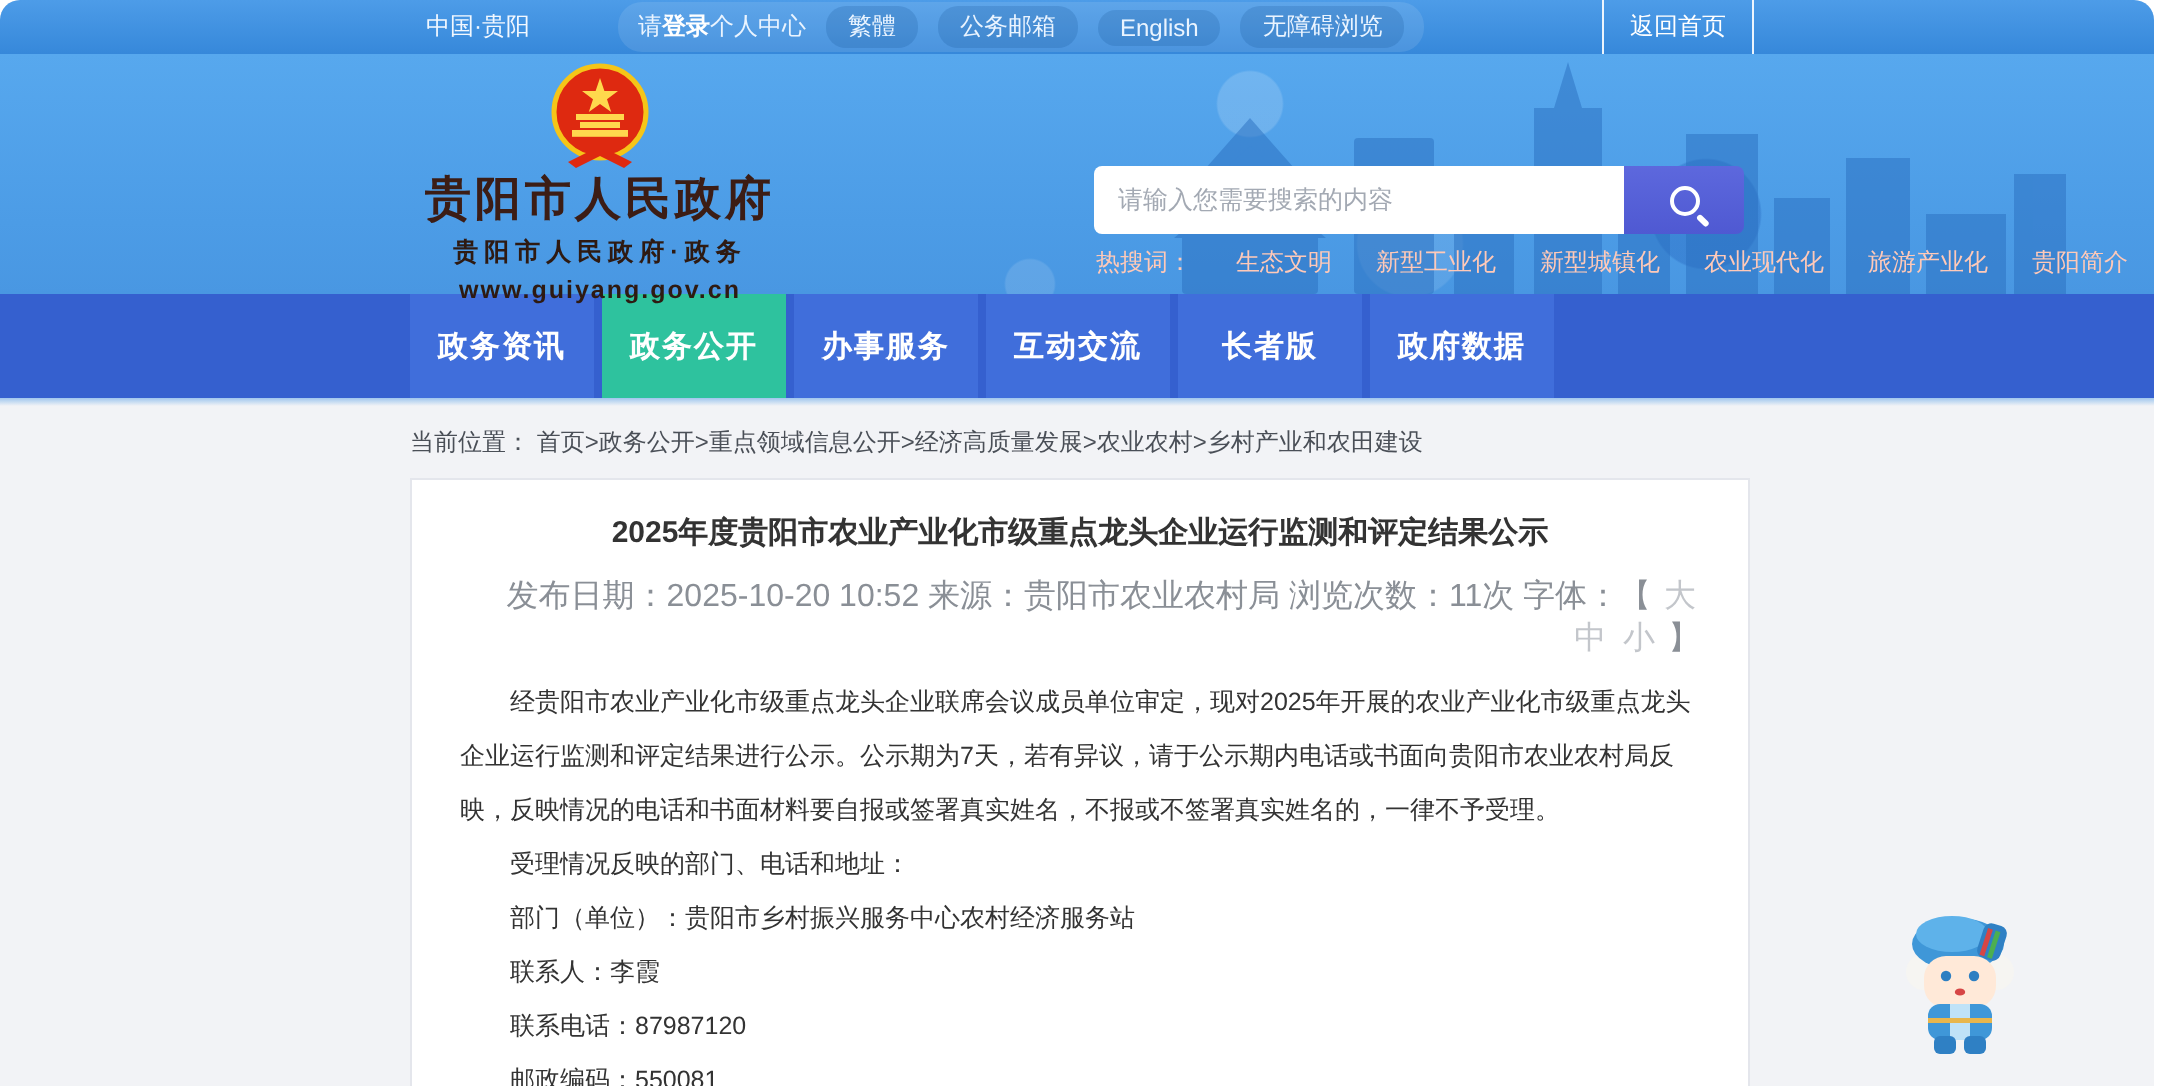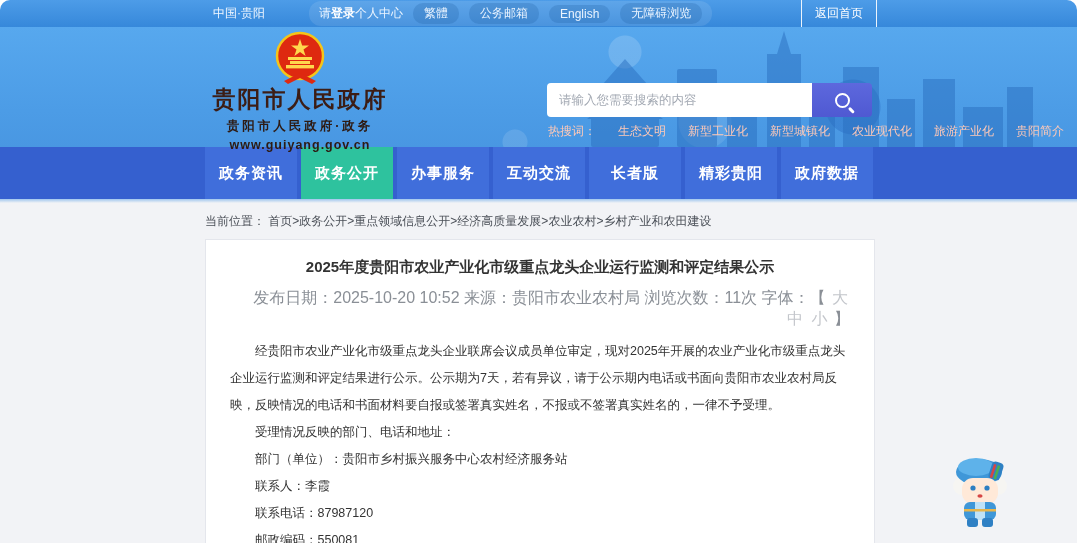--- a/index.html
+++ b/index.html
@@ -153,21 +153,20 @@
       <span class="hot-word">贵阳简介</span>
     </div>
   </div>
 
   <div class="nav">
     <div class="nav-item">政务资讯</div>
     <div class="nav-item active">政务公开</div>
     <div class="nav-item">办事服务</div>
     <div class="nav-item">互动交流</div>
     <div class="nav-item">长者版</div>
-    <div class="nav-item">精彩贵阳</div>
     <div class="nav-item">政府数据</div>
   </div>
   <div class="substrip"></div>
 
   <div class="breadcrumb">
     <span>当前位置：</span>
     <span class="crumbs">首页&gt;政务公开&gt;重点领域信息公开&gt;经济高质量发展&gt;农业农村&gt;乡村产业和农田建设</span>
   </div>
 
   <div class="card">

